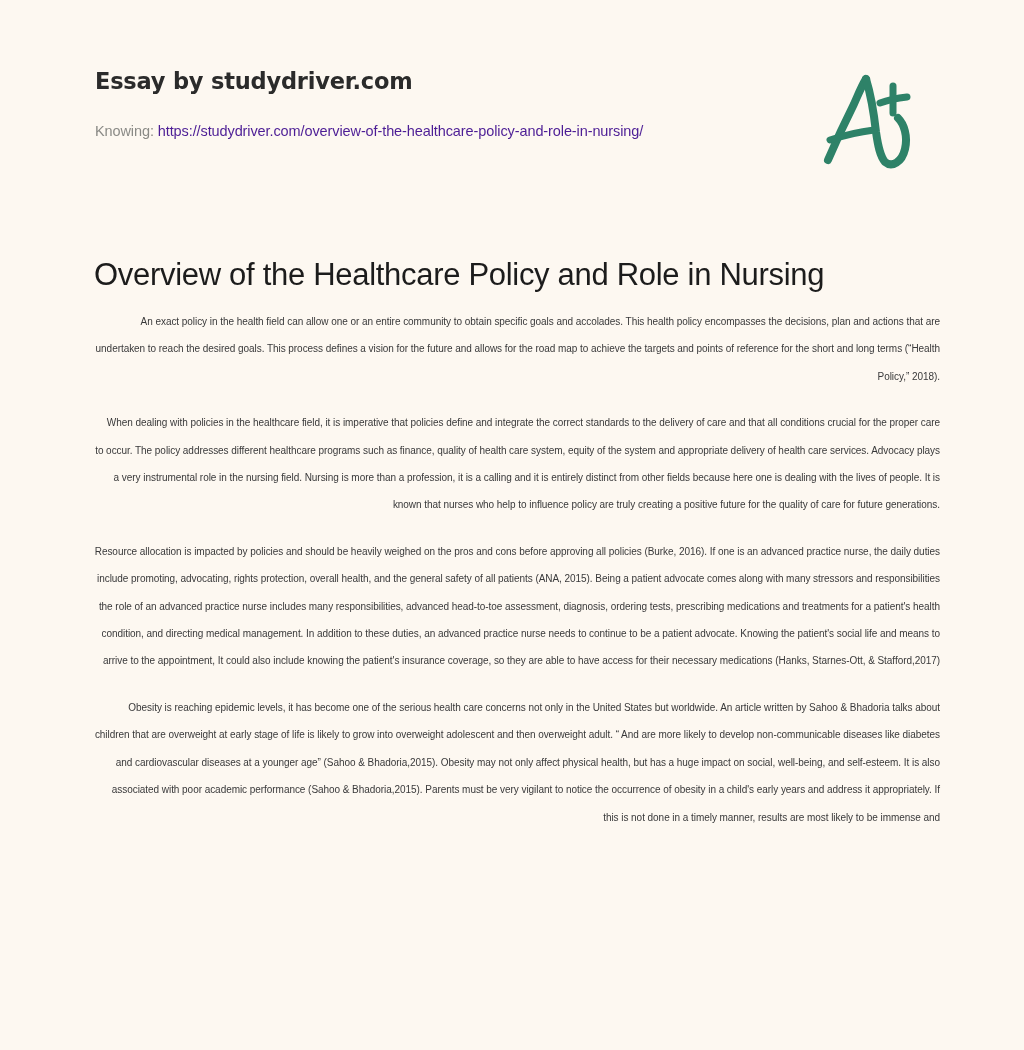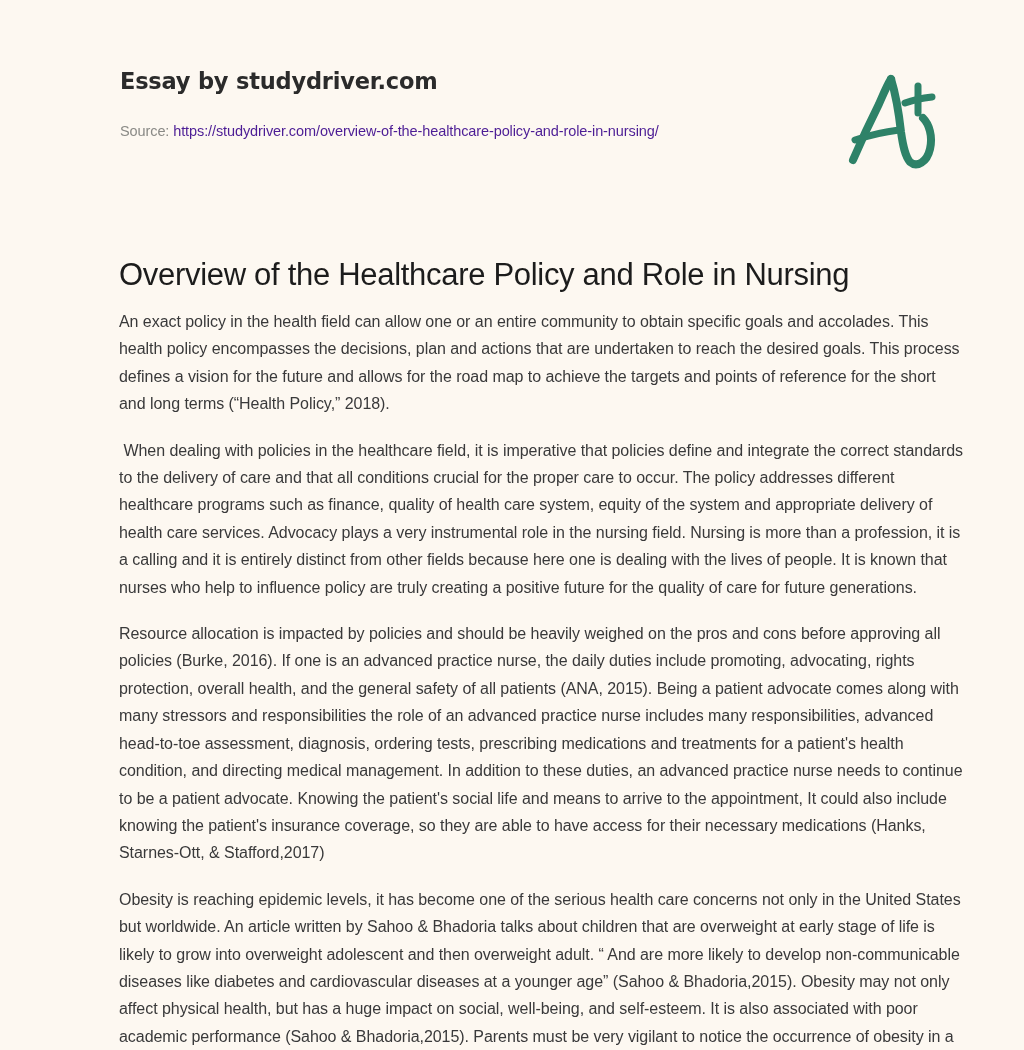--- a/index.html
+++ b/index.html
@@ -13,21 +13,20 @@
     font-family: "Liberation Sans", sans-serif;
     overflow: hidden;
     position: relative;
   }
 
   .page {
     position: relative;
     width: 868px;
     height: 1050px;
     box-sizing: border-box;
-    margin-left: 25px;
   }
 
   
   .header {
     position: absolute;
     left: 0;
     top: 0;
     width: 1024px;
     height: 200px;
   }
@@ -92,39 +91,39 @@
   .body-copy {
     position: absolute;
     left: 94px;
     top: 308px;
     width: 846px;
   }
 
   .body-copy p {
     margin: 0 0 19px 0;
     font-family: "Liberation Sans", sans-serif;
-    font-size: 16px;
+    font-size: 10px;
     line-height: 27.4px;
     color: #39393a;
-    text-align: left;
+    text-align: right;
     letter-spacing: -0.05px;
     white-space: pre-wrap;
   }
 </style>
 </head>
 <body>
 
 <div class="page">
 
   <div class="header">
 
     <div class="essay-by">Essay by studydriver.com</div>
 
     <div class="source-line">
-      <span>Source: </span><a class="source-url" href="#">https://studydriver.com/overview-of-the-healthcare-policy-and-role-in-nursing/</a>
+      <span>Knowing: </span><a class="source-url" href="#">https://studydriver.com/overview-of-the-healthcare-policy-and-role-in-nursing/</a>
     </div>
 
     <div class="logo">
       <svg viewBox="0 0 110 106" xmlns="http://www.w3.org/2000/svg">
         <g fill="none" stroke="#2e8268" stroke-linecap="round" stroke-linejoin="round">
 
           <path d="M16 94 C 22 80, 32 58, 42 38 C 46 29, 50 19, 54 13" stroke-width="8"></path>
 
           <path d="M54 13 C 58 26, 62 48, 64 66 C 66 80, 68 90, 73 96
                    C 80 102, 90 96, 93 83 C 96 70, 92 58, 86 52" stroke-width="8"></path>

